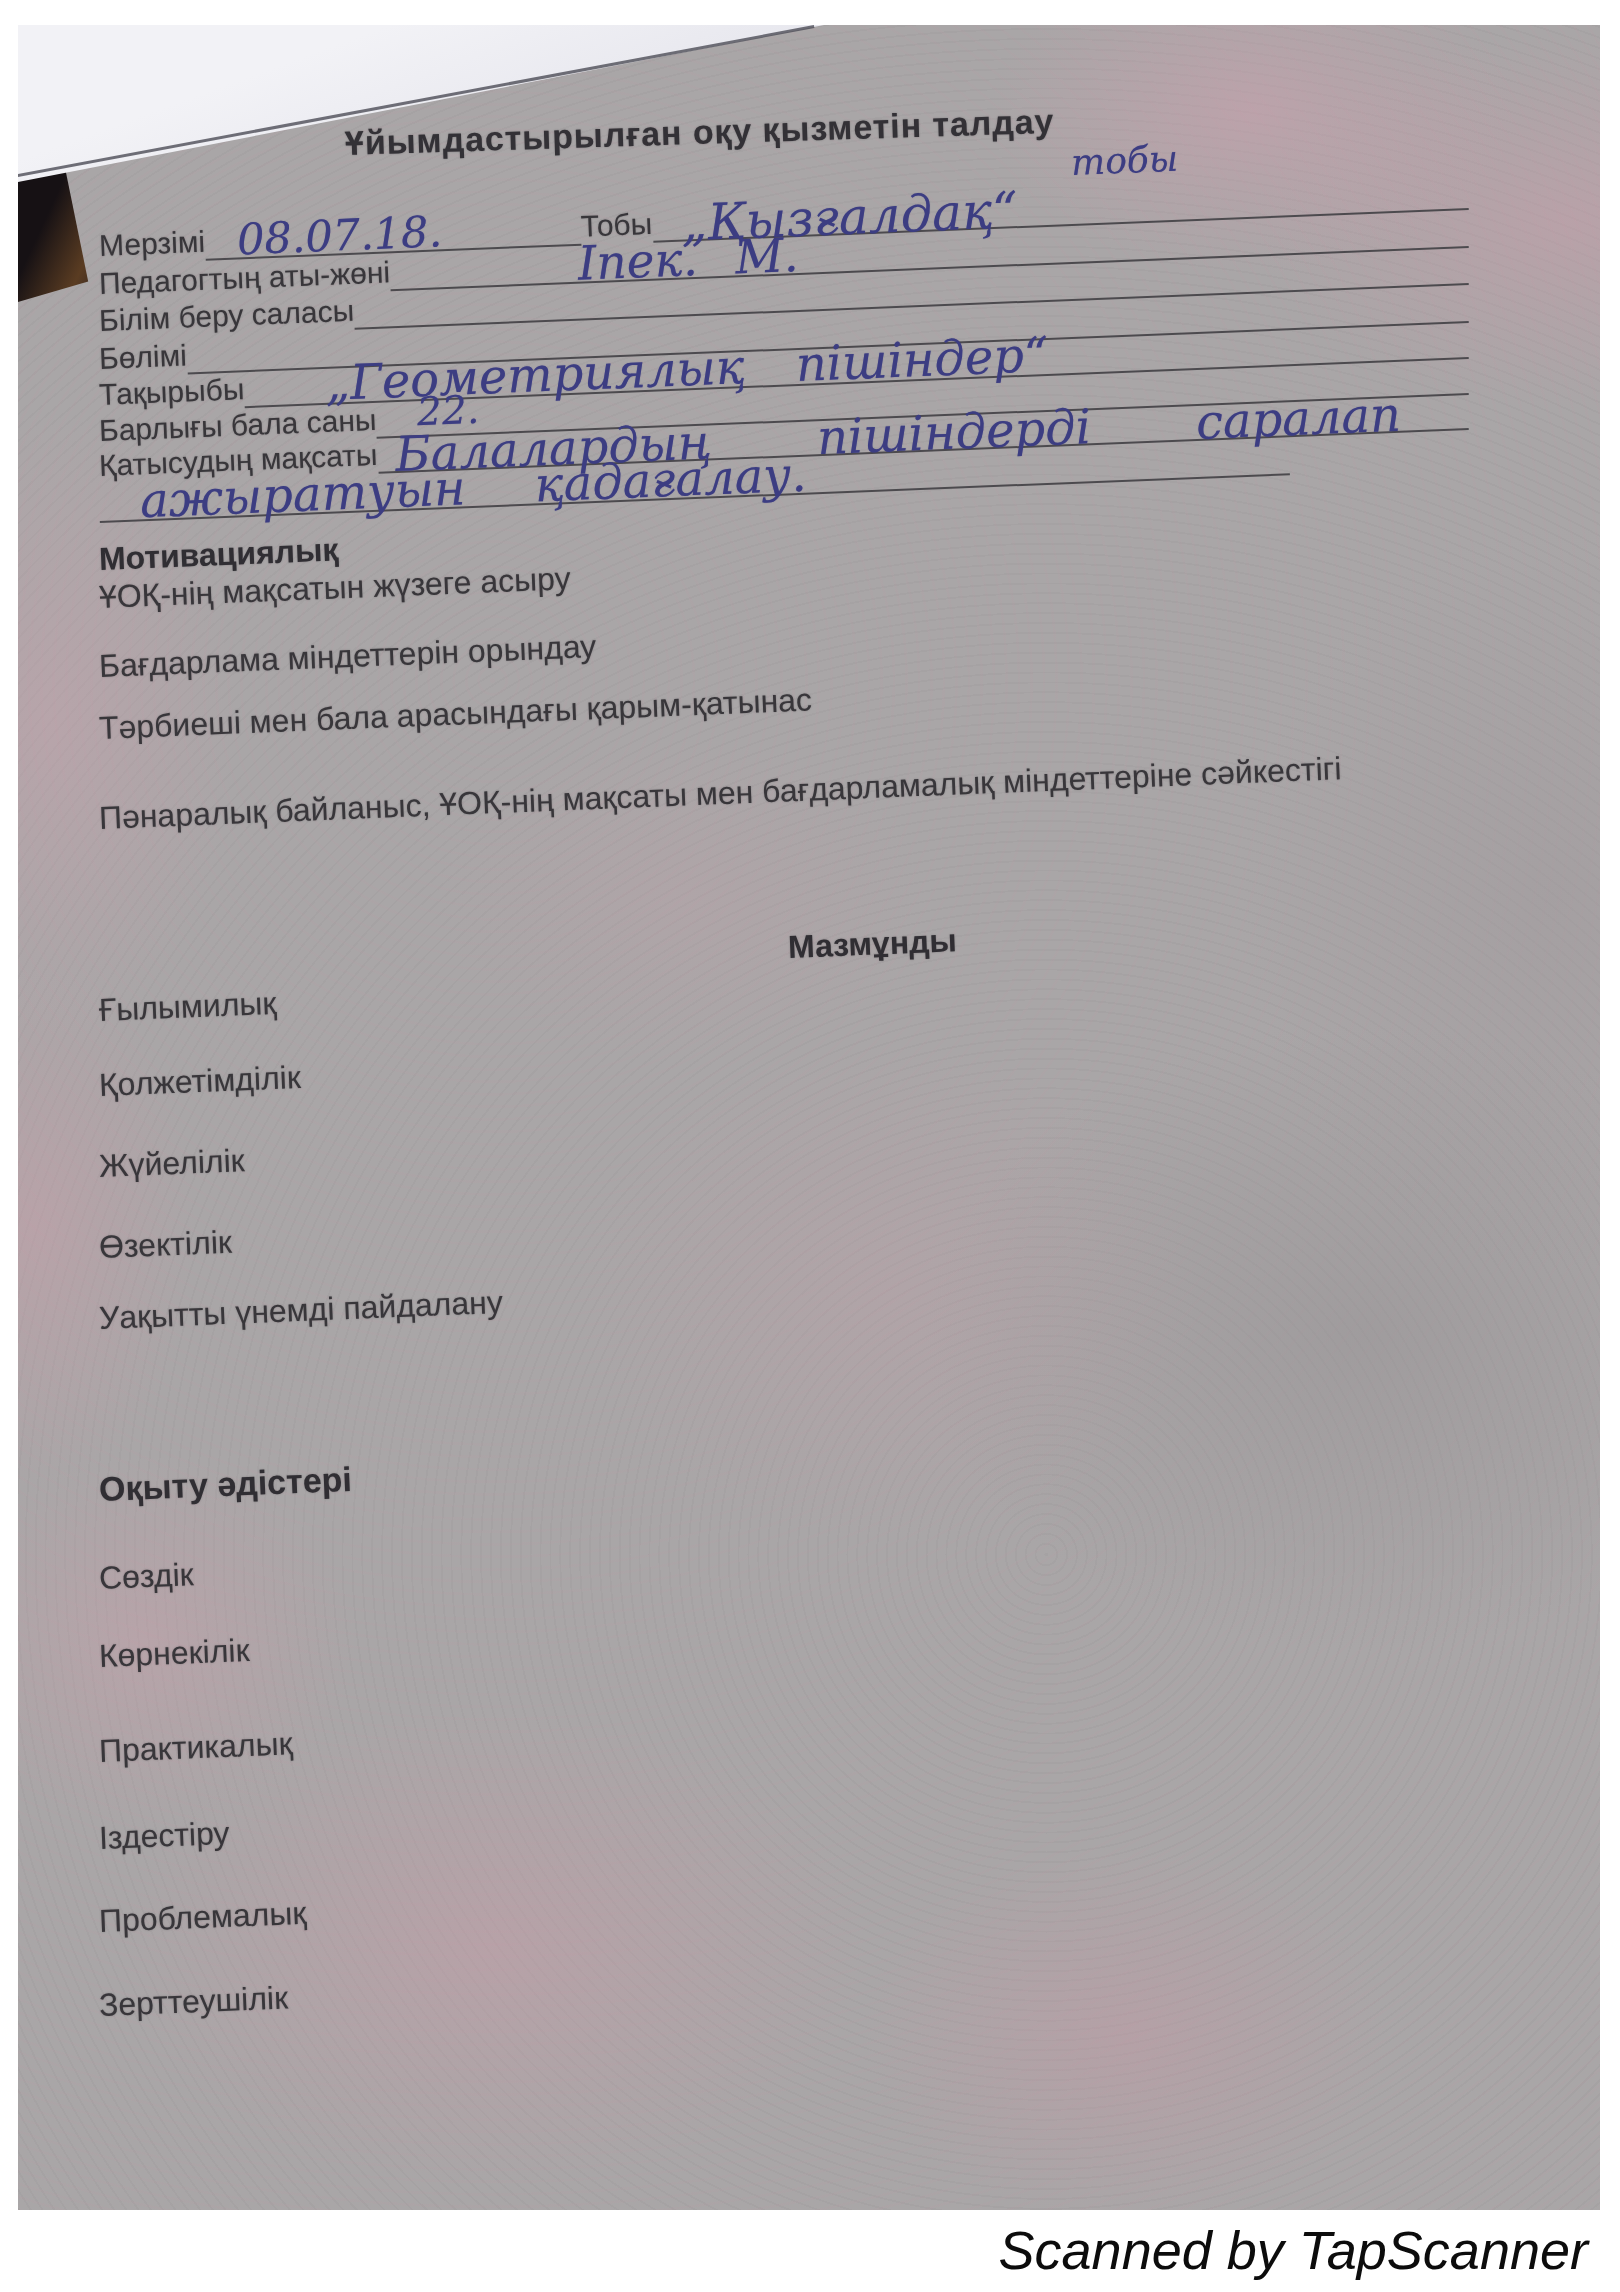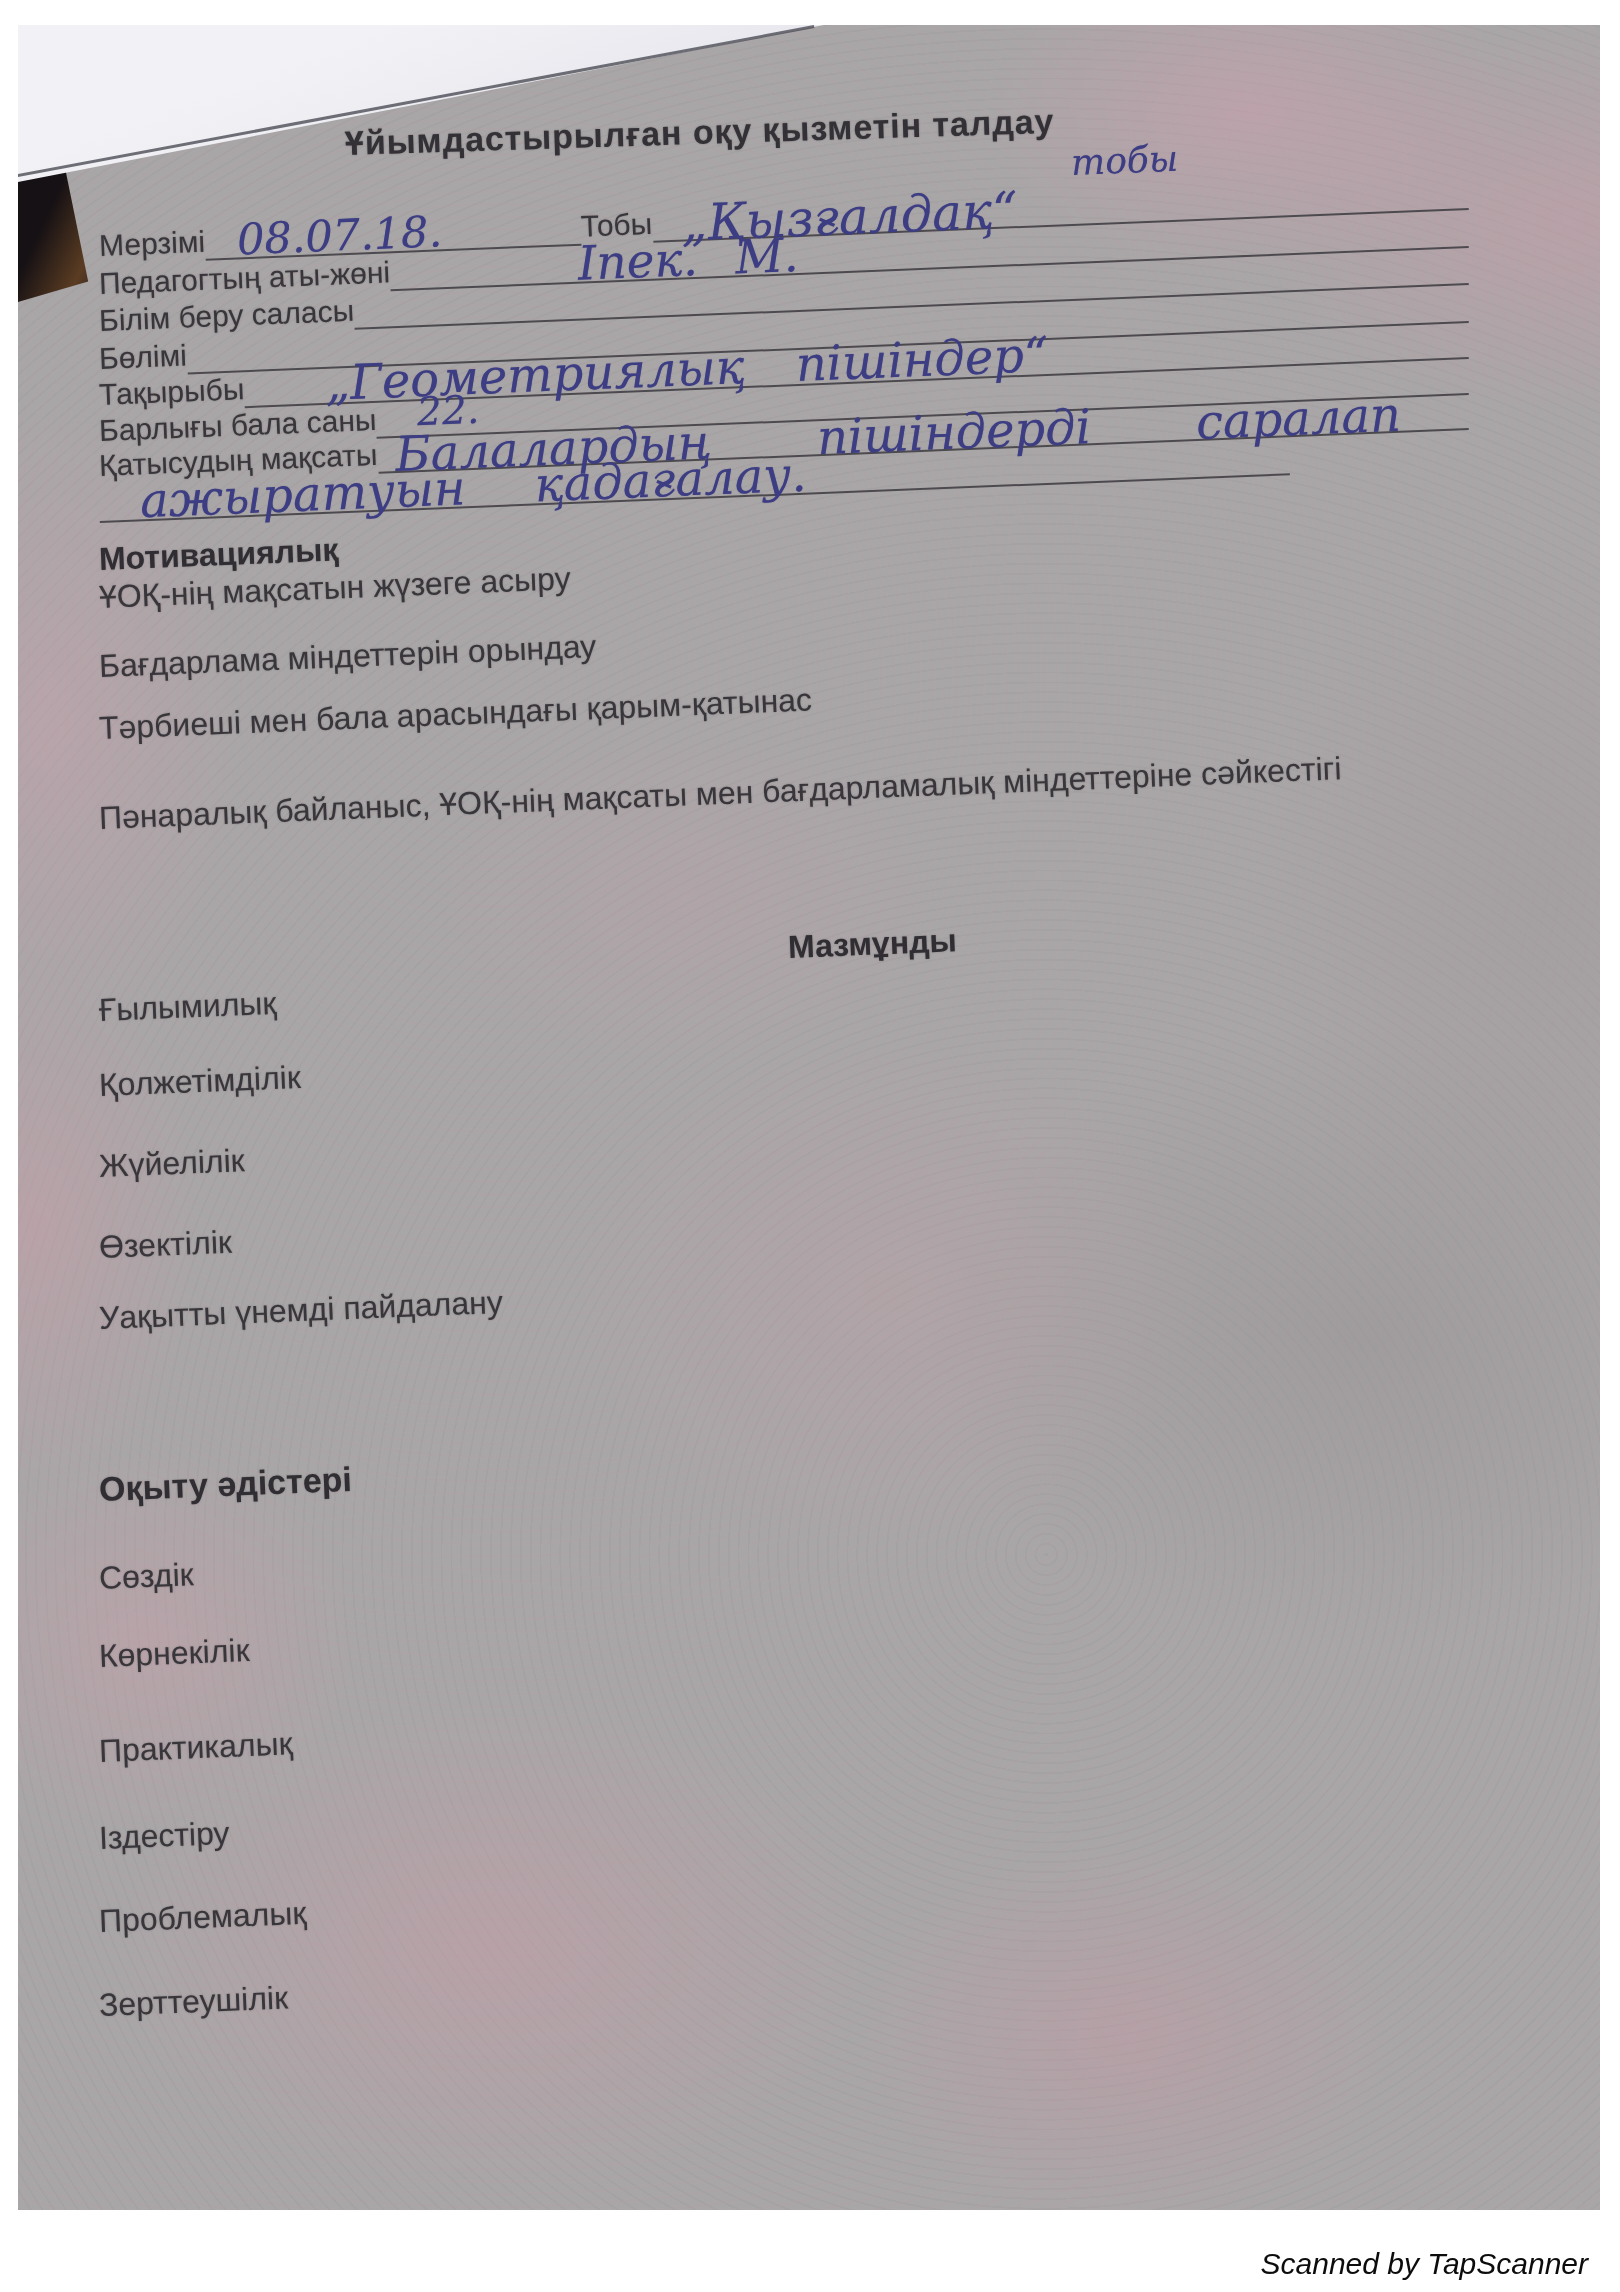--- a/index.html
+++ b/index.html
@@ -42,21 +42,21 @@
       transform:rotate(-1.8deg);transform-origin:0 50%;}
   .frow{position:absolute;left:99px;width:1370px;height:43px;display:flex;align-items:flex-end;
       transform:rotate(-2.3deg);transform-origin:0 50%;}
   .flabel{font-size:30px;color:#38363a;white-space:nowrap;line-height:39px;
       text-shadow:0 0 1.8px rgba(45,43,48,.35);}
   .seg{position:relative;border-bottom:2.7px solid #4c4a4e;height:38px;}
   .seg.grow{flex:1;}
   .hw{position:absolute;font-family:"DejaVu Serif",serif;font-style:italic;color:#3c3d82;
       white-space:nowrap;text-shadow:0 0 0.9px rgba(55,55,130,.55);line-height:1;}
   
-  .footer{position:absolute;right:32px;bottom:12.5px;font-size:30px;font-style:italic;
+  .footer{position:absolute;right:32px;bottom:12.5px;font-size:54px;font-style:italic;
       color:#0c0c0c;font-family:"Liberation Sans",sans-serif;margin-left:14px;}
 </style>
 </head>
 <body>
 
 <div class="page">
 
   <div class="scan">
     <div class="dark-corner"></div>
     <div class="sheet-corner"></div>

